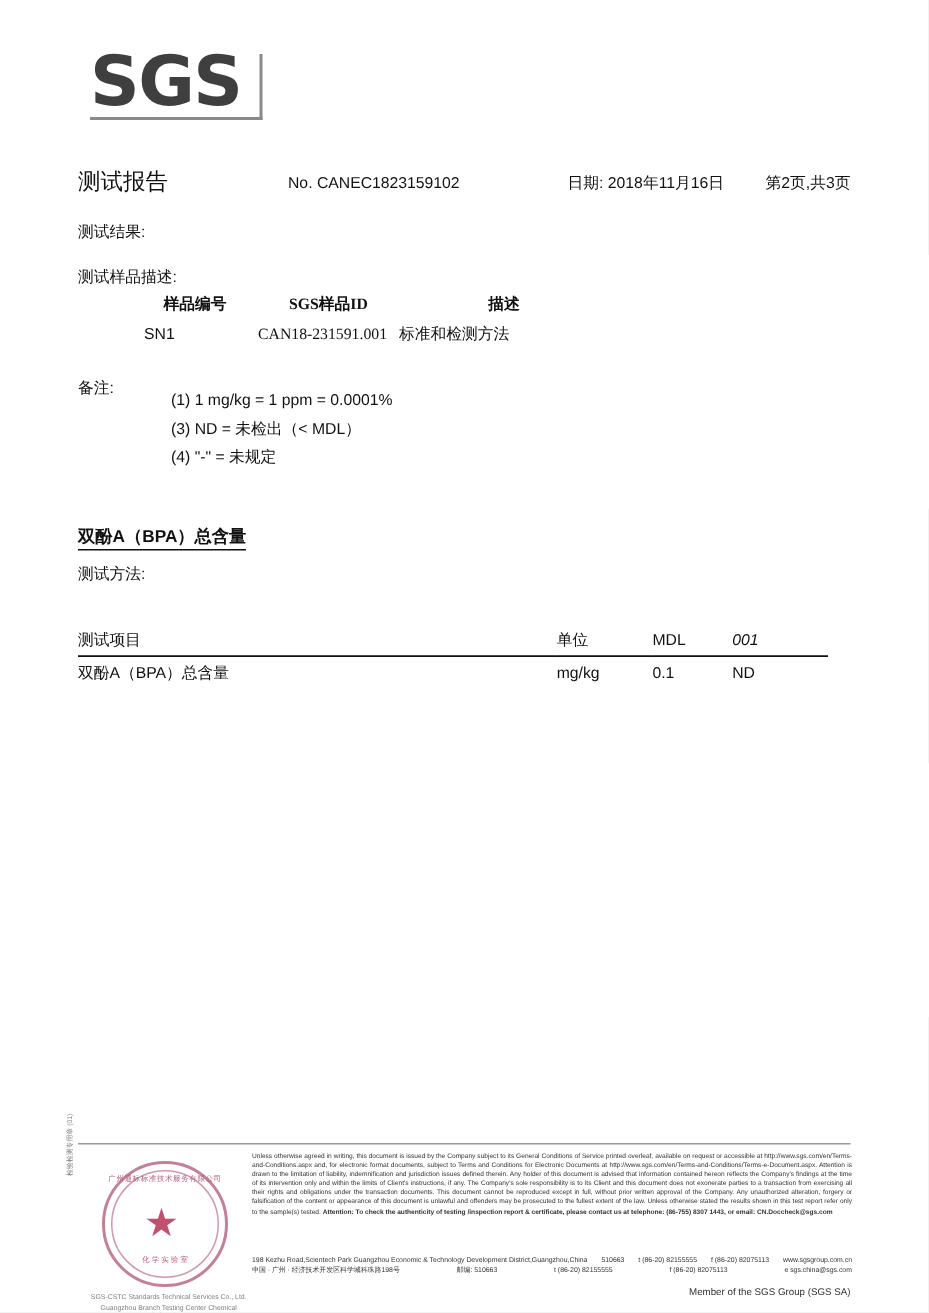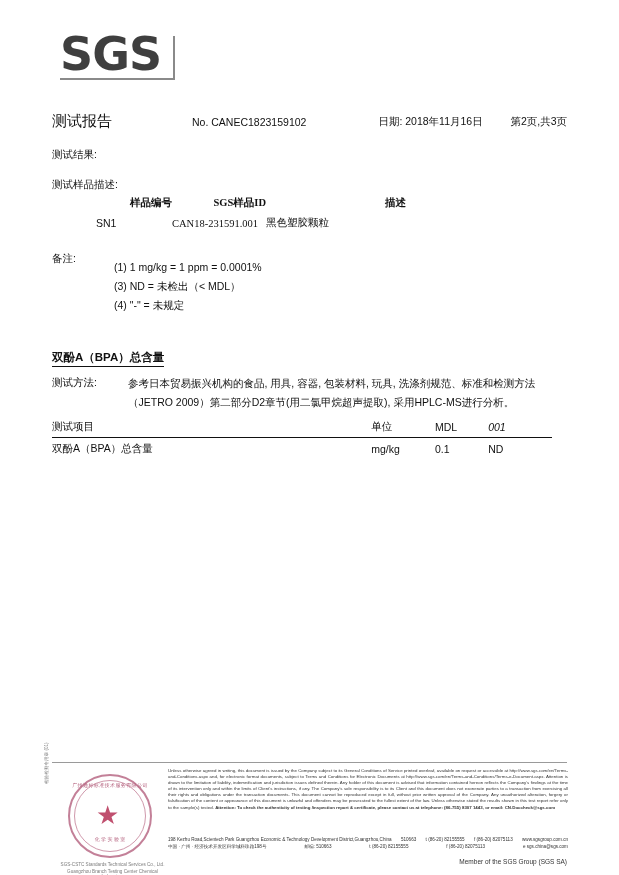--- a/index.html
+++ b/index.html
@@ -90,21 +90,21 @@
   .sample-table {
     position: absolute;
     left: 88px;
     top: 196px;
     font-size: 10.5px;
     color: #111;
     border-collapse: collapse;
   }
   .sample-table th {
     font-weight: bold;
-    text-align: right;
+    text-align: center;
     padding: 0 0 6px 0;
     white-space: nowrap;
   }
   .sample-table td {
     text-align: left;
     padding: 0;
     white-space: nowrap;
     margin-top: 32px;
   }
   .col-no { width: 76px; }
@@ -332,35 +332,34 @@
       <tr>
         <th class="col-no">样品编号</th>
         <th class="col-id">SGS样品ID</th>
         <th class="col-desc">描述</th>
       </tr>
     </thead>
     <tbody>
       <tr>
         <td class="col-no">SN1</td>
         <td class="col-id">CAN18-231591.001</td>
-        <td class="col-desc">黑色塑胶颗粒</td>
+        <td class="col-desc">标准和检测方法</td>
       </tr>
     </tbody>
   </table>
 
   <div class="line-label" style="left:52px; top:252px;">备注:</div>
   <div class="notes">
     <div>(1) 1 mg/kg = 1 ppm = 0.0001%</div>
     <div>(3) ND = 未检出（&lt; MDL）</div>
     <div>(4) "-" = 未规定</div>
   </div>
 
   <div class="section-head">双酚A（BPA）总含量</div>
   <div class="method-label">测试方法:</div>
-  <div class="method-text">参考日本贸易振兴机构的食品, 用具, 容器, 包装材料, 玩具, 洗涤剂规范、标准和检测方法（JETRO 2009）第二部分D2章节(用二氯甲烷超声提取), 采用HPLC-MS进行分析。</div>
 
   <table class="result-table">
     <thead>
       <tr>
         <th class="item">测试项目</th>
         <th class="unit">单位</th>
         <th class="mdl">MDL</th>
         <th class="res">001</th>
       </tr>
     </thead>

